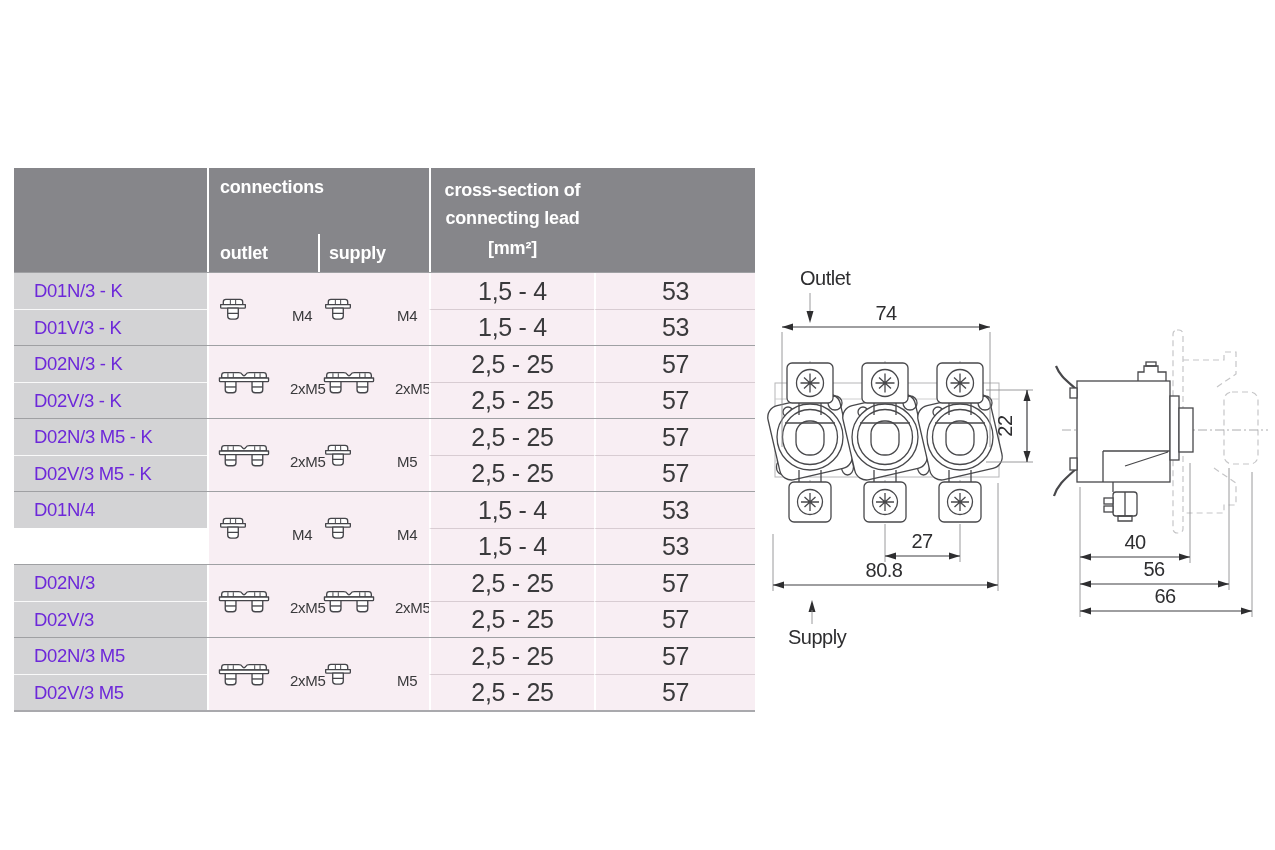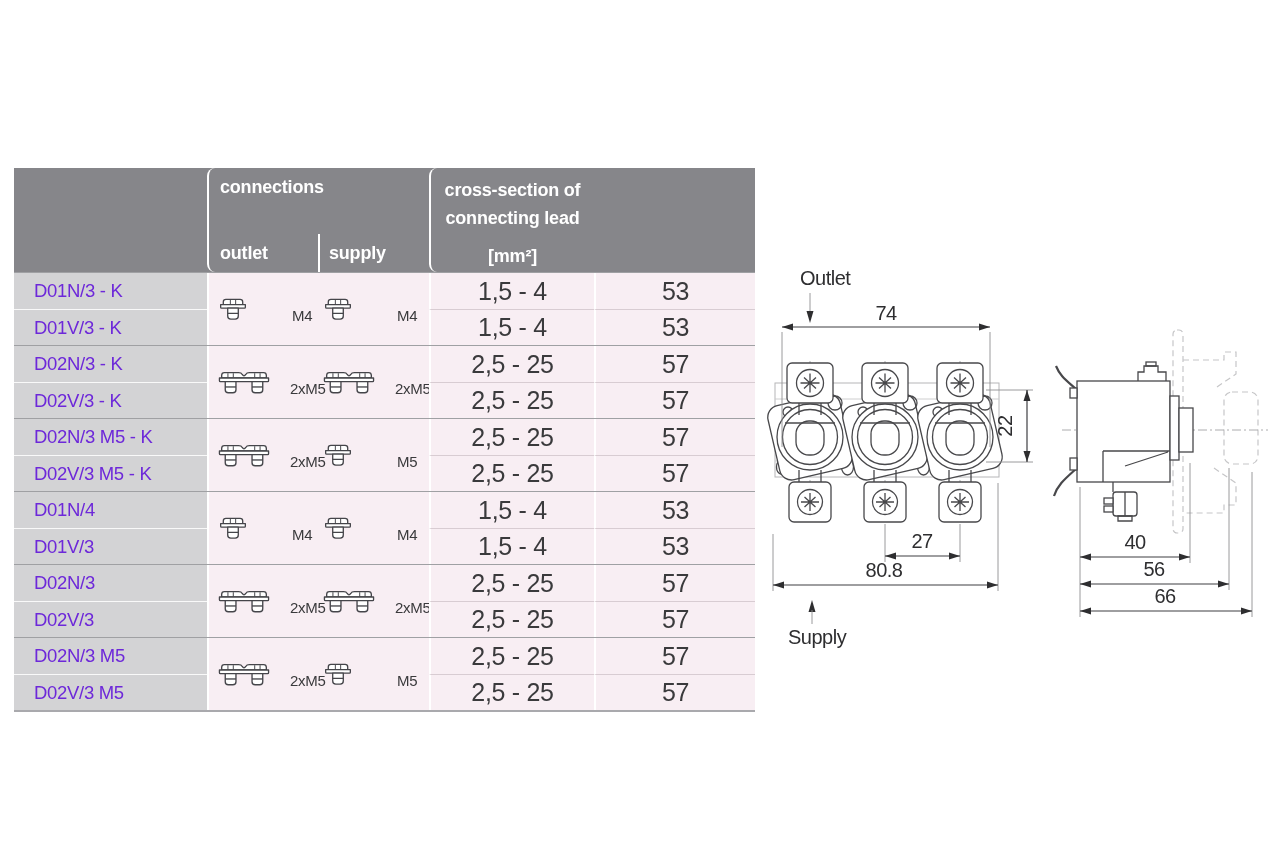--- a/index.html
+++ b/index.html
@@ -3,30 +3,30 @@
 <meta charset="utf-8">
 <style>
   html,body{margin:0;padding:0;background:#fff;}
   body{width:1275px;height:850px;font-family:"Liberation Sans",sans-serif;}
   .page{position:relative;width:1275px;height:850px;background:#fff;overflow:hidden;}
 
   
   .spec-table{position:absolute;left:14px;top:168px;width:741px;border-bottom:2px solid #a9a9ad;}
   .thead{display:grid;grid-template-columns:193px 110px 112px 165px 161px;height:104px;
          background:#86868a;color:#fff;font-weight:bold;font-size:18px;letter-spacing:-0.2px;}
-  .th{position:relative;box-sizing:border-box;border-radius:8px;}
+  .th{position:relative;box-sizing:border-box;}
   .sepL{border-left:2px solid #fff;}
   .th-conn{grid-column:2 / span 2;display:flex;flex-direction:column;justify-content:space-between;
            padding:9px 0 0 0;}
   .th-conn .toplbl{padding-left:11px;}
   .subrow{display:flex;height:38px;}
   .subrow .sub{display:flex;align-items:center;width:110px;box-sizing:border-box;padding-left:11px;}
   .subrow .sub.supply{width:112px;border-left:2px solid #fff;padding-left:9px;}
   .th-col{display:flex;flex-direction:column;justify-content:space-between;align-items:center;
-          text-align:center;padding:9px 0 1px 0;line-height:1.55;}
+          text-align:center;padding:9px 0 9px 0;line-height:1.55;}
 
   .pair{display:grid;grid-template-columns:193px 110px 112px 165px 161px;grid-template-rows:36px 36px;
         border-top:1px solid #9fa0a3;}
   .pair:first-child{border-top:none;}
   .cell{box-sizing:border-box;}
   .mlabel{grid-column:1;background:#d3d3d5;color:#6d28d9;font-size:18.5px;line-height:36px;
           padding-left:20px;letter-spacing:-0.3px;white-space:nowrap;}
   .mlabel.r1{grid-row:1;}
   .mlabel.r2{grid-row:2;border-top:1.5px solid rgba(255,255,255,.85);}
   .conn{grid-column:2 / span 2;grid-row:1 / span 2;background:#f8eef3;border-left:2px solid #fff;
@@ -186,21 +186,20 @@
           </div>
         </div>
         <div class="cell val c r1">2,5 - 25</div>
         <div class="cell val c r2">2,5 - 25</div>
         <div class="cell val d r1">57</div>
         <div class="cell val d r2">57</div>
       </div>
 
       <div class="pair">
         <div class="cell mlabel r1">D01N/4</div>
-        <div class="cell mlabel r2">D01V/3</div>
         <div class="cell conn">
           <div class="half outlet">
             <span class="iconbox">
                 <svg width="30" height="26" viewBox="0 0 34 28">
                   <use href="#screw-single"></use>
                 </svg>
               </span>
             <span class="screwlbl">M4</span>
           </div>
           <div class="half supply">

